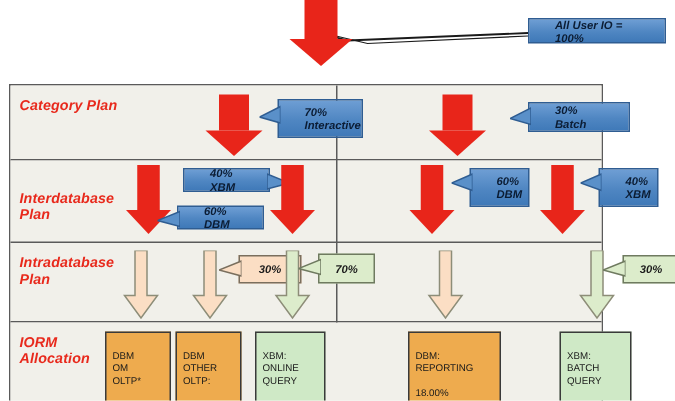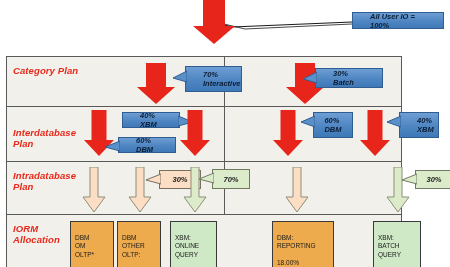--- a/index.html
+++ b/index.html
@@ -186,21 +186,21 @@
       <svg class="tail" style="left:-13px;top:3px;width:14px;height:16px;" viewBox="0 0 14 16">
         <polygon points="14,1 0,8 14,12" fill="#5a90c9" stroke="#2f5d92" stroke-width="1"></polygon>
       </svg>
     </div>
 
     <div class="redarrow" style="left:278px;top:6px;width:40px;height:42px;">
       <div class="shaft" style="top:0;width:20px;height:24px;"></div>
       <div class="head" style="top:24px;border-left-width:19px;border-right-width:19px;border-top-width:17px;"></div>
     </div>
 
-    <div class="callout blue" style="left:308px;top:11px;width:68px;height:20px;">
+    <div class="callout blue" style="left:345px;top:11px;width:68px;height:20px;">
       <span>30% Batch</span>
       <svg class="tail" style="left:-13px;top:2px;width:14px;height:16px;" viewBox="0 0 14 16">
         <polygon points="14,1 0,8 14,12" fill="#5a90c9" stroke="#2f5d92" stroke-width="1"></polygon>
       </svg>
     </div>
 
     <div class="redarrow" style="left:76px;top:53px;width:32px;height:47px;">
       <div class="shaft" style="top:0;width:15px;height:30px;"></div>
       <div class="head" style="top:30px;border-left-width:15px;border-right-width:15px;border-top-width:16px;"></div>
     </div>
@@ -222,21 +222,21 @@
     <div class="redarrow" style="left:172px;top:53px;width:32px;height:47px;">
       <div class="shaft" style="top:0;width:15px;height:30px;"></div>
       <div class="head" style="top:30px;border-left-width:15px;border-right-width:15px;border-top-width:16px;"></div>
     </div>
 
     <div class="redarrow" style="left:265px;top:53px;width:32px;height:47px;">
       <div class="shaft" style="top:0;width:15px;height:30px;"></div>
       <div class="head" style="top:30px;border-left-width:15px;border-right-width:15px;border-top-width:16px;"></div>
     </div>
 
-    <div class="callout blue" style="left:306px;top:55px;width:40px;height:26px;justify-content:center;">
+    <div class="callout blue" style="left:306px;top:55px;width:40px;height:26px;">
       <span>60%
 DBM</span>
       <svg class="tail" style="left:-13px;top:2px;width:14px;height:15px;" viewBox="0 0 14 15">
         <polygon points="14,1 0,7 14,12" fill="#5a90c9" stroke="#2f5d92" stroke-width="1"></polygon>
       </svg>
     </div>
 
     <div class="redarrow" style="left:352px;top:53px;width:32px;height:47px;">
       <div class="shaft" style="top:0;width:15px;height:30px;"></div>
       <div class="head" style="top:30px;border-left-width:15px;border-right-width:15px;border-top-width:16px;"></div>

